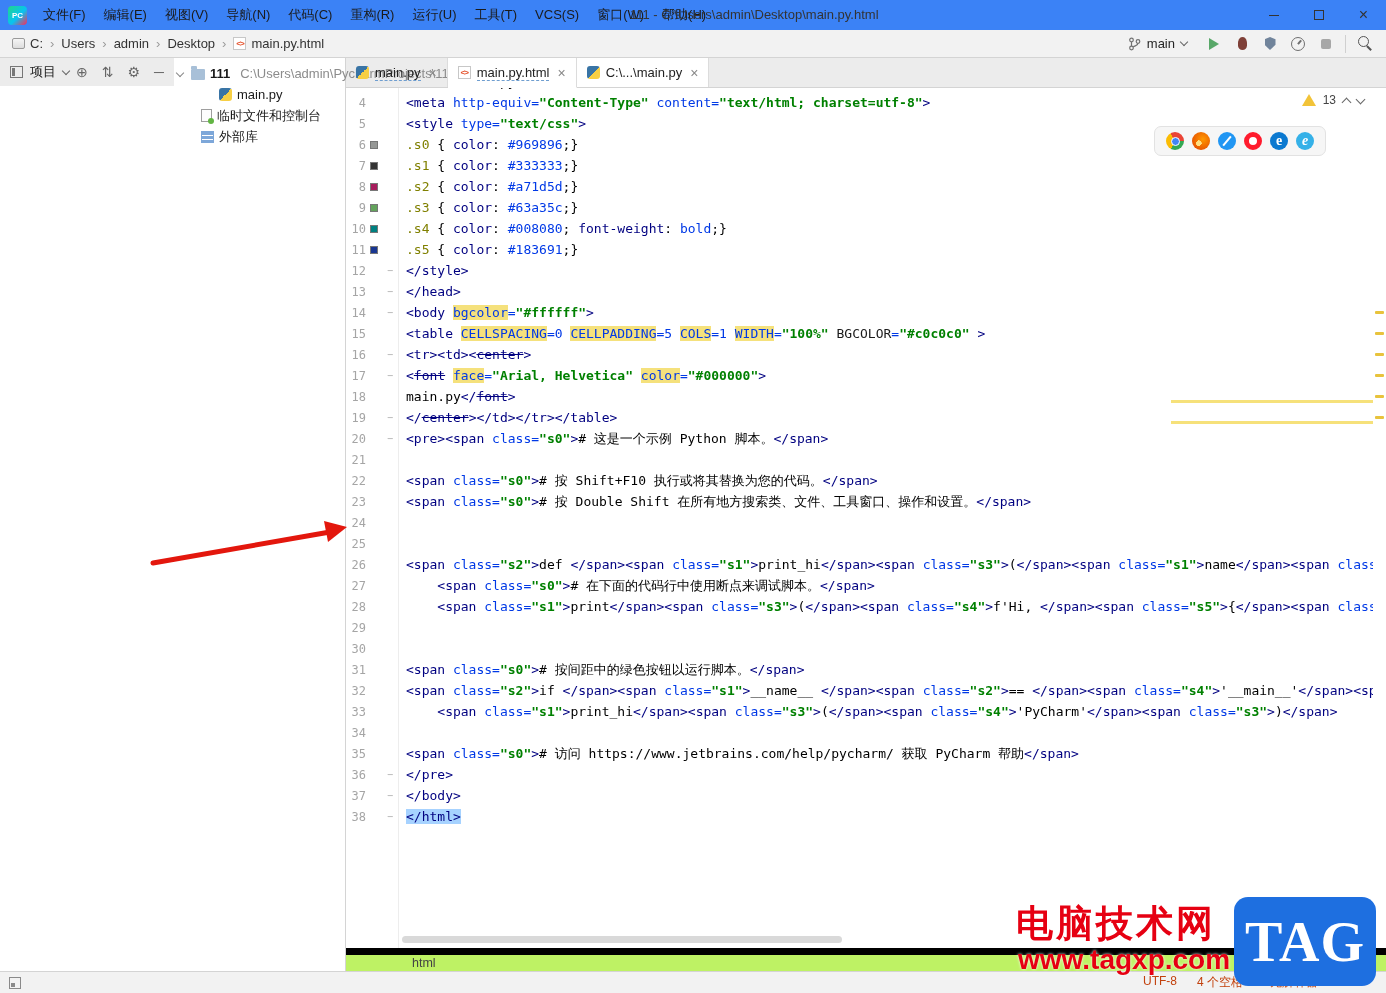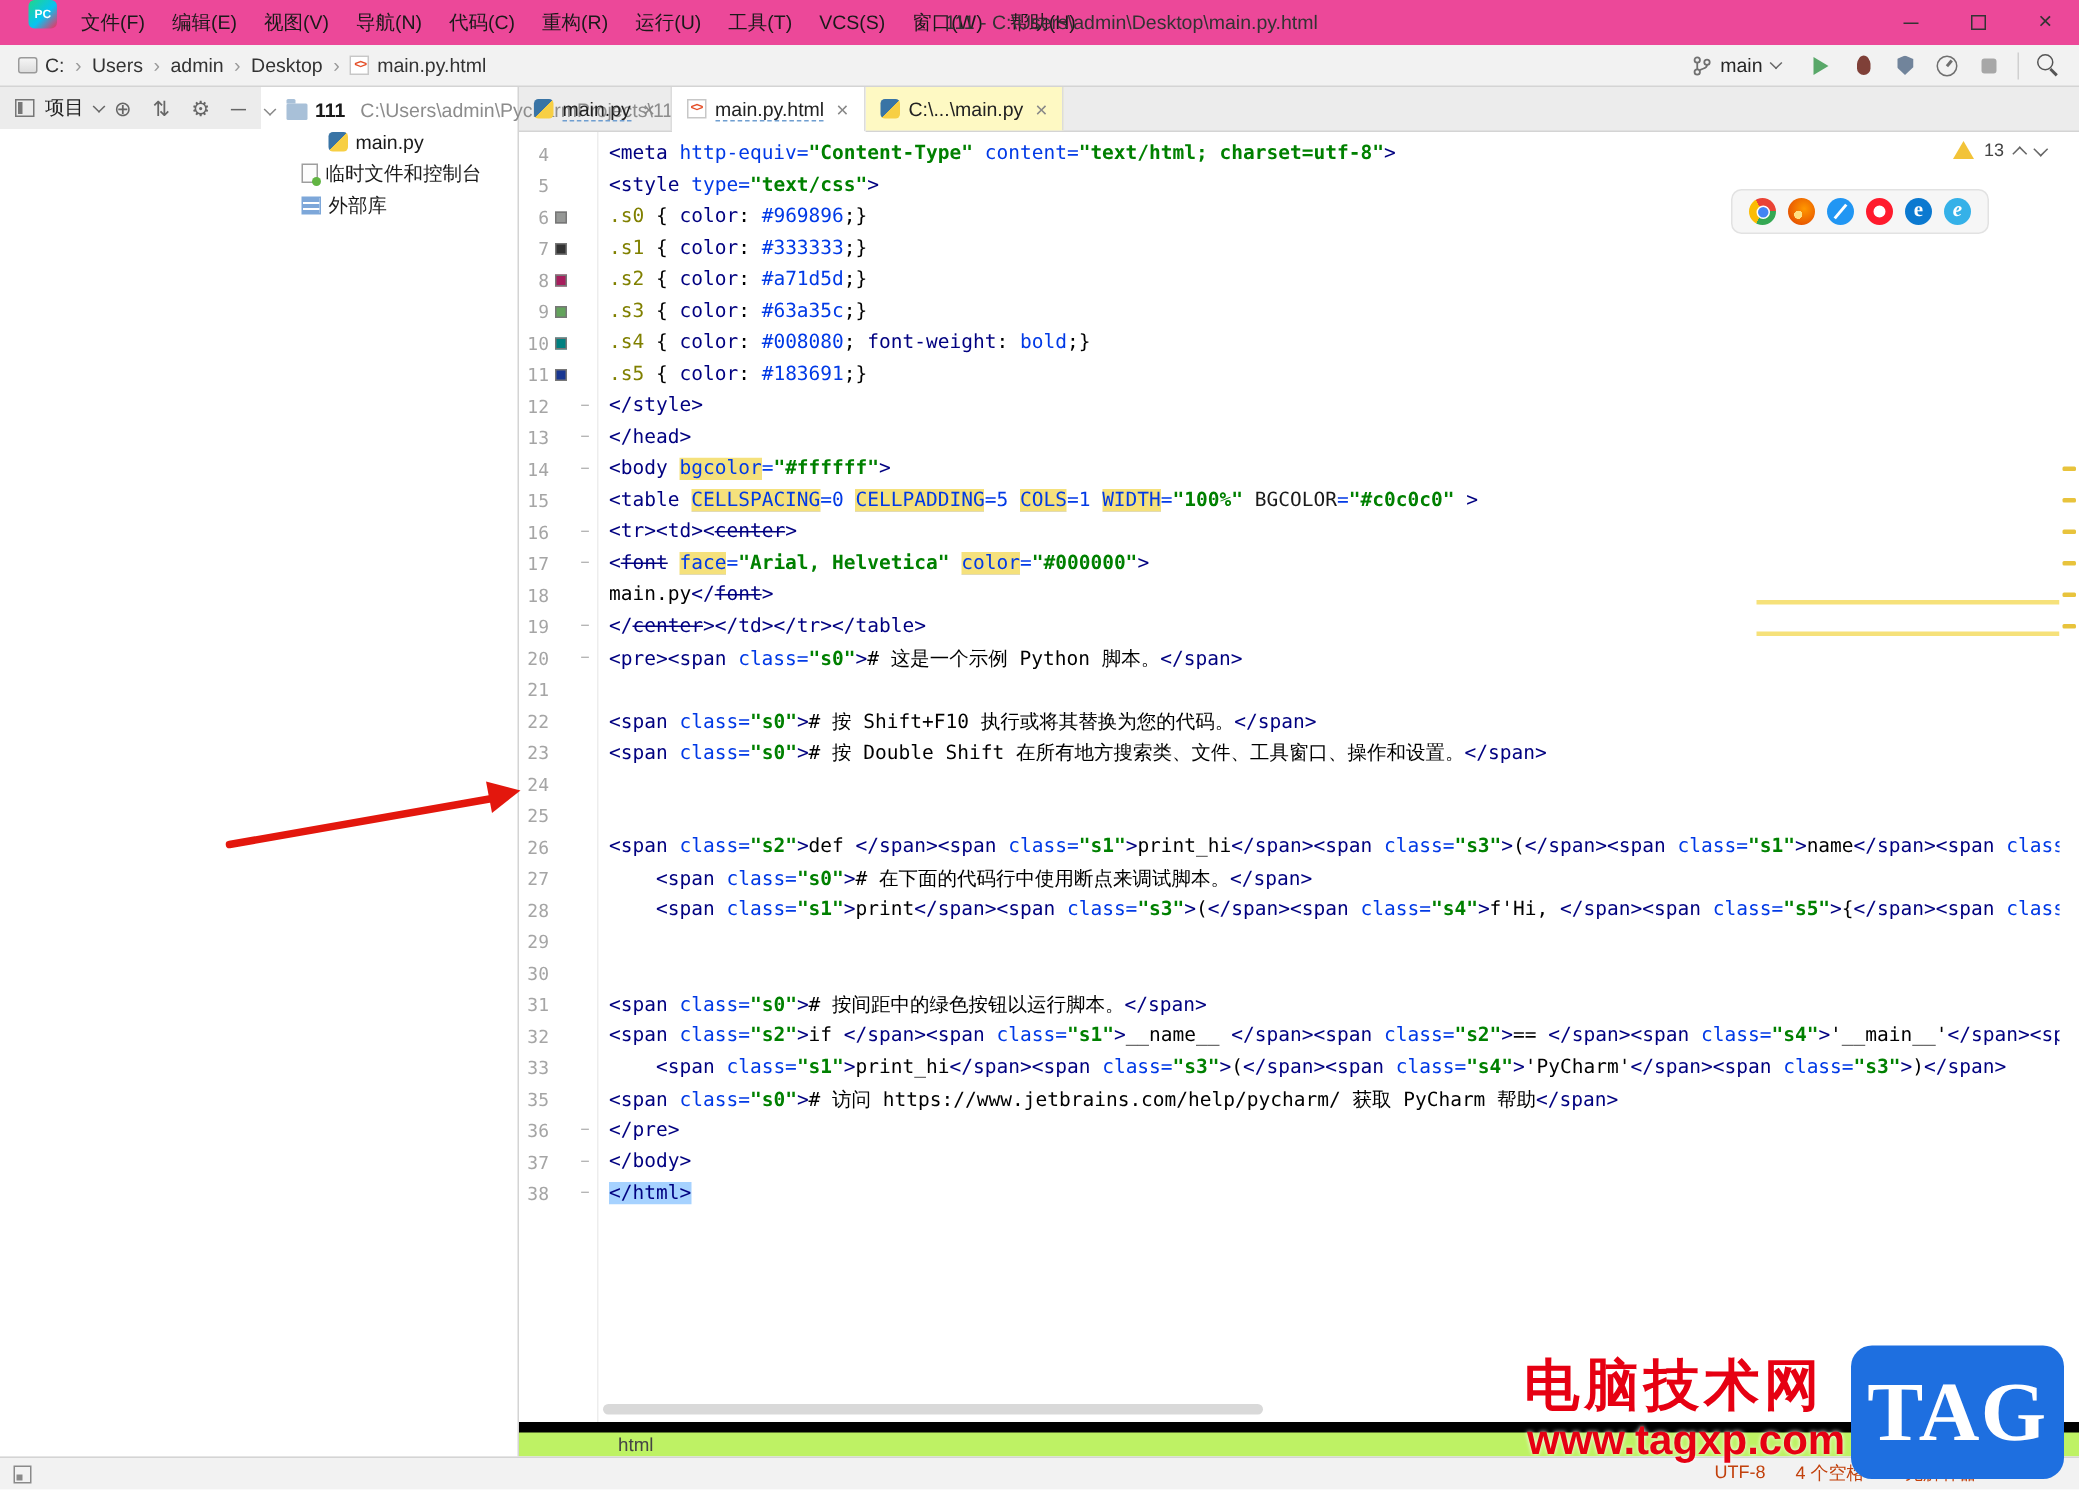--- a/index.html
+++ b/index.html
@@ -1,21 +1,21 @@
 <!DOCTYPE html>
 <html style="--selection: #a6d2ff; --warning-highlight: #f5e17c; --arrow-red: #e3170d; --watermark-red: #e60012; --logo-blue: #1e6fe0; --run-green: #59a869;"><head>
 <meta charset="utf-8">
 <style>
   * { box-sizing: border-box; margin: 0; padding: 0; }
   html,body { width: 1386px; height: 993px; }
   body { font-family: "Liberation Sans", sans-serif; font-size: 13px; color: #1a1a1a; background: #fff; overflow: hidden; }
   .app { position: relative; width: 1386px; height: 993px; background: #f2f2f2; display: flex; flex-direction: column; }
 
   
-  .titlebar { height: 30px; display: flex; align-items: flex-start; background: #ec4899; position: relative; flex: none; padding-left: 11px; }
+  .titlebar { height: 30px; display: flex; align-items: center; background: #3b82f6; position: relative; flex: none; }
   .logo { width: 19px; height: 19px; margin: 0 7px 0 8px; border-radius: 4px; background: linear-gradient(135deg,#21d789,#07c3f2 55%,#fe2857); color:#fff; font-size:8px; font-weight:bold; display:flex; align-items:center; justify-content:center; flex:none; }
   .menubar { display: flex; height: 100%; align-items: center; }
   .menu-item { padding: 0 9px; line-height: 30px; cursor: default; white-space: nowrap; }
   .wintitle { position: absolute; left: 630px; top: 0; line-height: 30px; color: #333; white-space: nowrap; }
   .wincontrols { margin-left: auto; display: flex; height: 100%; }
   .wc { width: 45px; height: 100%; display: flex; align-items: center; justify-content: center; color: #333; font-size: 16px; }
   .g-min { width: 10px; border-top: 1.4px solid #333; display: inline-block; }
   .g-max { width: 10px; height: 10px; border: 1.2px solid #333; display: inline-block; }
 
   
@@ -62,21 +62,21 @@
   .ti-scratches::after { content:""; position: absolute; right: -3px; bottom: -3px; width: 6px; height: 6px; border-radius: 50%; background: #62b543; }
   .ti-libraries { width: 13px; height: 12px; border: 1px solid #7da7d9; background: repeating-linear-gradient(#7da7d9 0 3px,#fff 3px 4px); }
   .tree-label.bold { font-weight: bold; }
   .tree-path { color: #8c8c8c; margin-left: 5px; }
 
   
   .editor { flex: 1; display: flex; flex-direction: column; background: #fff; min-width: 0; }
   .tabbar { height: 30px; background: #ececec; display: flex; align-items: stretch; border-bottom: 1px solid #d4d4d4; flex: none; }
   .tab { display: flex; align-items: center; gap: 6px; padding: 0 10px; border-right: 1px solid #dcdcdc; color: #222; position: relative; }
   .tab.active { background: #fff; z-index: 1; margin-bottom: -1px; border-bottom: 1px solid #fff; }
-  .tab.tone-yellow { background: #fef9c3; }
+  .tab.tone-yellow { background: #ffffff; }
   .tab-label.u { border-bottom: 1px dashed #6f9ed0; }
   .tab-close { color: #888; font-size: 14px; margin-left: 2px; line-height: 1; }
   .fi { flex: none; display: inline-block; }
   .fi-html { width: 13px; height: 13px; border: 1px solid #c7c7c7; background: #fff; position: relative; }
   .fi-html::after { content:"<>"; position: absolute; left: 0; right: 0; top: 1px; text-align: center; font-size: 8px; font-weight: bold; color: #e44d26; font-family: "Liberation Mono", monospace; letter-spacing: -1px; }
   .fi-drive { width: 13px; height: 11px; border: 1px solid #9a9a9a; border-radius: 2px; background: linear-gradient(#f5f5f5,#ddd); }
 
   .codearea { flex: 1; position: relative; overflow: hidden; font-family: "DejaVu Sans Mono","Liberation Mono",monospace; font-size: 13px; background: #fff; }
   .gutline { position: absolute; left: 52px; top: 0; bottom: 0; width: 1px; background: #ededed; }
   .lines { margin-top: -17px; }
@@ -302,20 +302,21 @@
             <div class="cl"><span class="ln">24</span><span class="sw"></span><span class="fold"></span><span class="code"></span></div>
             <div class="cl"><span class="ln">25</span><span class="sw"></span><span class="fold"></span><span class="code"></span></div>
             <div class="cl"><span class="ln">26</span><span class="sw"></span><span class="fold"></span><span class="code"><span class="sg-tag">&lt;span </span><span class="sg-attr">class=</span><span class="sg-val">"s2"</span><span class="sg-tag">&gt;</span><span class="sg-txt">def </span><span class="sg-tag">&lt;/span&gt;&lt;span </span><span class="sg-attr">class=</span><span class="sg-val">"s1"</span><span class="sg-tag">&gt;</span><span class="sg-txt">print_hi</span><span class="sg-tag">&lt;/span&gt;&lt;span </span><span class="sg-attr">class=</span><span class="sg-val">"s3"</span><span class="sg-tag">&gt;</span><span class="sg-txt">(</span><span class="sg-tag">&lt;/span&gt;&lt;span </span><span class="sg-attr">class=</span><span class="sg-val">"s1"</span><span class="sg-tag">&gt;</span><span class="sg-txt">name</span><span class="sg-tag">&lt;/span&gt;&lt;span </span><span class="sg-attr">class=</span><span class="sg-val">"s3"</span></span></div>
             <div class="cl"><span class="ln">27</span><span class="sw"></span><span class="fold"></span><span class="code"><span class="sg-txt">    </span><span class="sg-tag">&lt;span </span><span class="sg-attr">class=</span><span class="sg-val">"s0"</span><span class="sg-tag">&gt;</span><span class="sg-txt"># 在下面的代码行中使用断点来调试脚本。</span><span class="sg-tag">&lt;/span&gt;</span></span></div>
             <div class="cl"><span class="ln">28</span><span class="sw"></span><span class="fold"></span><span class="code"><span class="sg-txt">    </span><span class="sg-tag">&lt;span </span><span class="sg-attr">class=</span><span class="sg-val">"s1"</span><span class="sg-tag">&gt;</span><span class="sg-txt">print</span><span class="sg-tag">&lt;/span&gt;&lt;span </span><span class="sg-attr">class=</span><span class="sg-val">"s3"</span><span class="sg-tag">&gt;</span><span class="sg-txt">(</span><span class="sg-tag">&lt;/span&gt;&lt;span </span><span class="sg-attr">class=</span><span class="sg-val">"s4"</span><span class="sg-tag">&gt;</span><span class="sg-txt">f'Hi, </span><span class="sg-tag">&lt;/span&gt;&lt;span </span><span class="sg-attr">class=</span><span class="sg-val">"s5"</span><span class="sg-tag">&gt;</span><span class="sg-txt">{</span><span class="sg-tag">&lt;/span&gt;&lt;span </span><span class="sg-attr">class=</span><span class="sg-val">"s1"</span></span></div>
             <div class="cl"><span class="ln">29</span><span class="sw"></span><span class="fold"></span><span class="code"></span></div>
             <div class="cl"><span class="ln">30</span><span class="sw"></span><span class="fold"></span><span class="code"></span></div>
             <div class="cl"><span class="ln">31</span><span class="sw"></span><span class="fold"></span><span class="code"><span class="sg-tag">&lt;span </span><span class="sg-attr">class=</span><span class="sg-val">"s0"</span><span class="sg-tag">&gt;</span><span class="sg-txt"># 按间距中的绿色按钮以运行脚本。</span><span class="sg-tag">&lt;/span&gt;</span></span></div>
             <div class="cl"><span class="ln">32</span><span class="sw"></span><span class="fold"></span><span class="code"><span class="sg-tag">&lt;span </span><span class="sg-attr">class=</span><span class="sg-val">"s2"</span><span class="sg-tag">&gt;</span><span class="sg-txt">if </span><span class="sg-tag">&lt;/span&gt;&lt;span </span><span class="sg-attr">class=</span><span class="sg-val">"s1"</span><span class="sg-tag">&gt;</span><span class="sg-txt">__name__ </span><span class="sg-tag">&lt;/span&gt;&lt;span </span><span class="sg-attr">class=</span><span class="sg-val">"s2"</span><span class="sg-tag">&gt;</span><span class="sg-txt">== </span><span class="sg-tag">&lt;/span&gt;&lt;span </span><span class="sg-attr">class=</span><span class="sg-val">"s4"</span><span class="sg-tag">&gt;</span><span class="sg-txt">'__main__'</span><span class="sg-tag">&lt;/span&gt;&lt;span </span></span></div>
             <div class="cl"><span class="ln">33</span><span class="sw"></span><span class="fold"></span><span class="code"><span class="sg-txt">    </span><span class="sg-tag">&lt;span </span><span class="sg-attr">class=</span><span class="sg-val">"s1"</span><span class="sg-tag">&gt;</span><span class="sg-txt">print_hi</span><span class="sg-tag">&lt;/span&gt;&lt;span </span><span class="sg-attr">class=</span><span class="sg-val">"s3"</span><span class="sg-tag">&gt;</span><span class="sg-txt">(</span><span class="sg-tag">&lt;/span&gt;&lt;span </span><span class="sg-attr">class=</span><span class="sg-val">"s4"</span><span class="sg-tag">&gt;</span><span class="sg-txt">'PyCharm'</span><span class="sg-tag">&lt;/span&gt;&lt;span </span><span class="sg-attr">class=</span><span class="sg-val">"s3"</span><span class="sg-tag">&gt;</span><span class="sg-txt">)</span><span class="sg-tag">&lt;/span&gt;</span></span></div>
+            <div class="cl"><span class="ln">34</span><span class="sw"></span><span class="fold"></span><span class="code"></span></div>
             <div class="cl"><span class="ln">35</span><span class="sw"></span><span class="fold"></span><span class="code"><span class="sg-tag">&lt;span </span><span class="sg-attr">class=</span><span class="sg-val">"s0"</span><span class="sg-tag">&gt;</span><span class="sg-txt"># 访问 https://www.jetbrains.com/help/pycharm/ 获取 PyCharm 帮助</span><span class="sg-tag">&lt;/span&gt;</span></span></div>
             <div class="cl"><span class="ln">36</span><span class="sw"></span><span class="fold">−</span><span class="code"><span class="sg-tag">&lt;/pre&gt;</span></span></div>
             <div class="cl"><span class="ln">37</span><span class="sw"></span><span class="fold">−</span><span class="code"><span class="sg-tag">&lt;/body&gt;</span></span></div>
             <div class="cl"><span class="ln">38</span><span class="sw"></span><span class="fold">−</span><span class="code"><span class="sg-tag sg-sel">&lt;/html&gt;</span></span></div>
           </div>
         <div class="yline y1"></div>
         <div class="yline y2"></div>
         <div class="warnbox">
           <span class="warn-tri"></span>
           <span>13</span>

